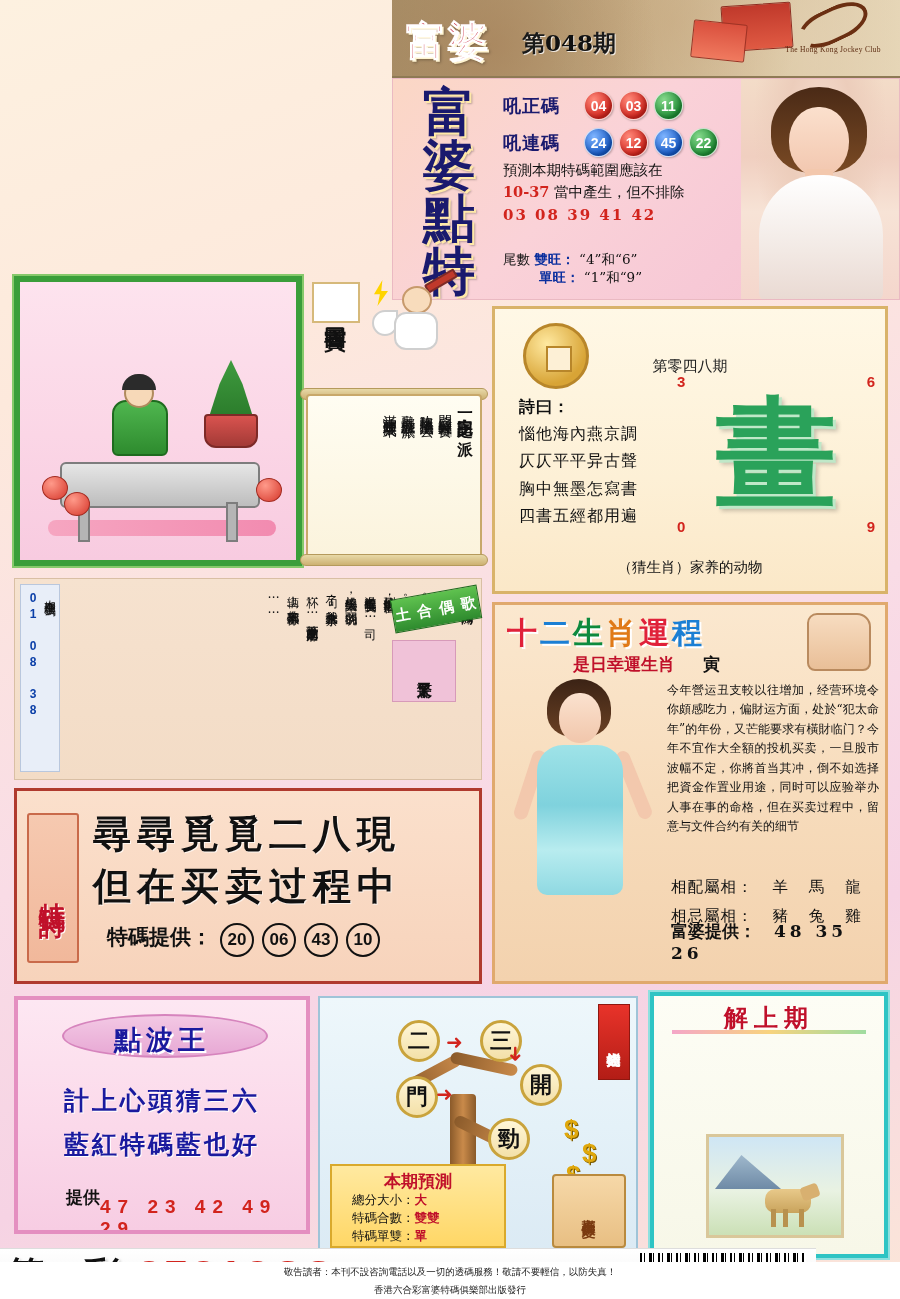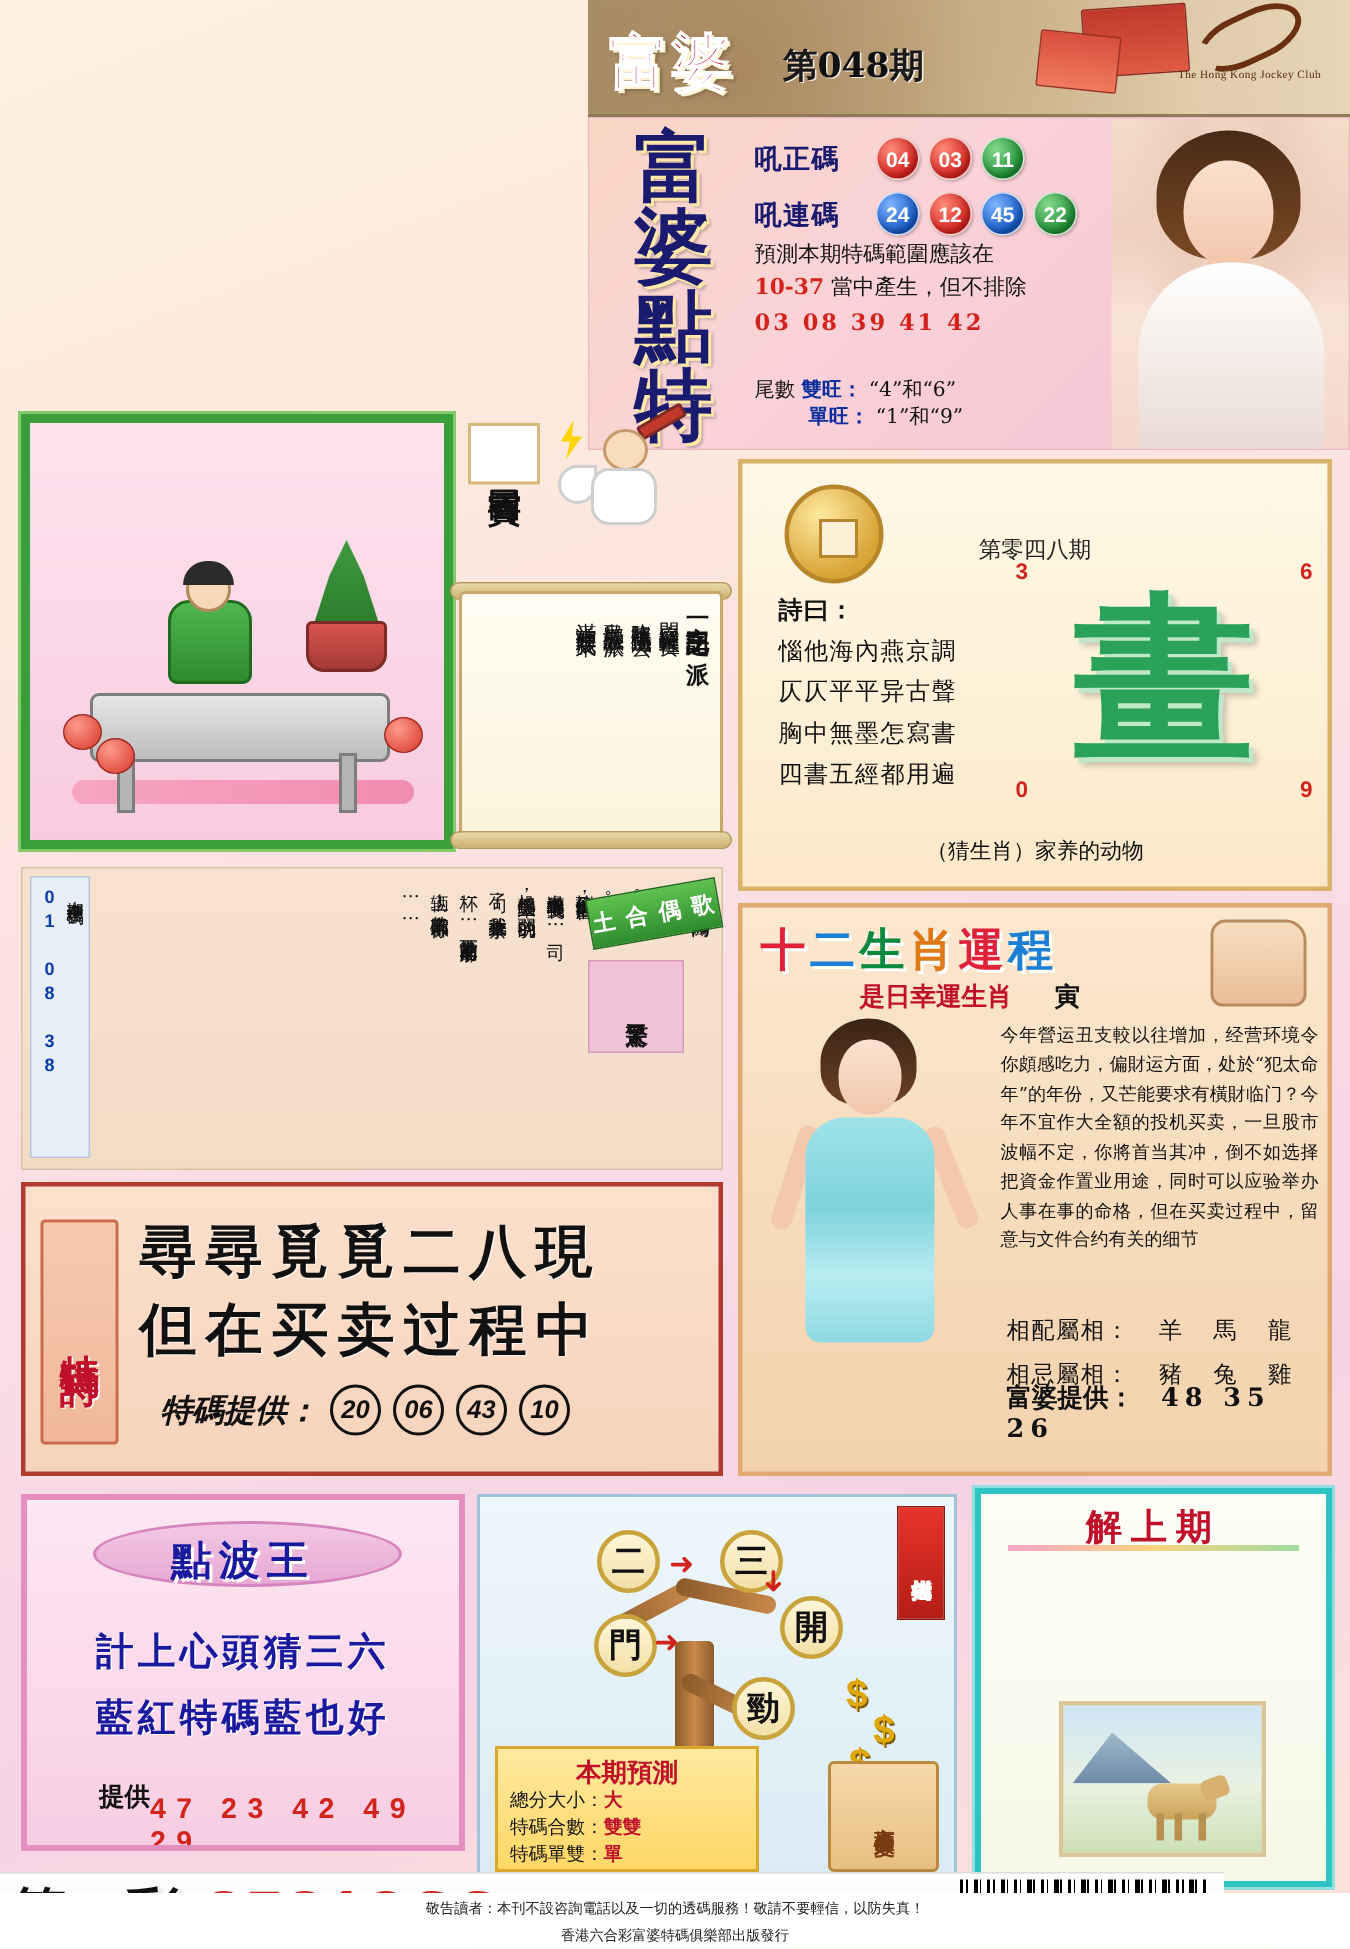--- a/index.html
+++ b/index.html
@@ -352,21 +352,21 @@
   .ts-line{
     position:absolute; left:76px; font-family:"DejaVu Serif", serif;
     font-size:38px; font-weight:700; color:#111; letter-spacing:6px;
     text-shadow:1px 1px 0 rgba(255,255,255,.7);
   }
   .ts-line.l1{ top:18px; }
   .ts-line.l2{ top:70px; }
   .ts-provide{
     position:absolute; left:90px; top:132px;
     font-family:"DejaVu Serif", serif; font-size:21px; font-weight:700; color:#111;
-    display:flex; align-items:center; gap:8px;font-style:italic;
+    display:flex; align-items:flex-start; gap:8px;
   }
   .circle-num{
     width:34px;height:34px;border-radius:50%;
     border:2.5px solid #111; display:inline-flex;align-items:center;justify-content:center;
     font-family:"Liberation Sans",sans-serif; font-size:17px; font-weight:700; color:#111;
   }
 
   
   .shengxiao{
     position:absolute; left:492px; top:602px; width:396px; height:382px;
@@ -500,21 +500,21 @@
   .tp-forecast{
     position:absolute; left:10px; bottom:8px; width:176px; height:84px;
     background:linear-gradient(180deg,#ffe9a0,#ffd766);
     border:2px solid #d9a92c;
   }
   .tpf-title{
     position:absolute; left:0; right:0; top:4px; text-align:center;
     font-family:"DejaVu Serif", serif; font-size:17px; font-weight:700; color:#c0102a;
   }
   .tpf-row{
-    position:absolute; left:8px; font-family:"DejaVu Serif", serif;
+    position:absolute; left:20px; font-family:"DejaVu Serif", serif;
     font-size:12.5px; color:#111;
   }
   .tpf-row .v{ color:#c0102a; font-weight:700; }
   .tp-stamp{
     position:absolute; right:10px; bottom:8px; width:74px; height:74px;
     background:linear-gradient(180deg,#f6d8a8,#e8bf83);
     border:2px solid #b98a3e; border-radius:4px;
     display:flex; align-items:center; justify-content:center;
     writing-mode:vertical-rl; text-orientation:upright;
     font-family:"DejaVu Serif", serif; font-size:14px; font-weight:700; color:#7a3a10;

